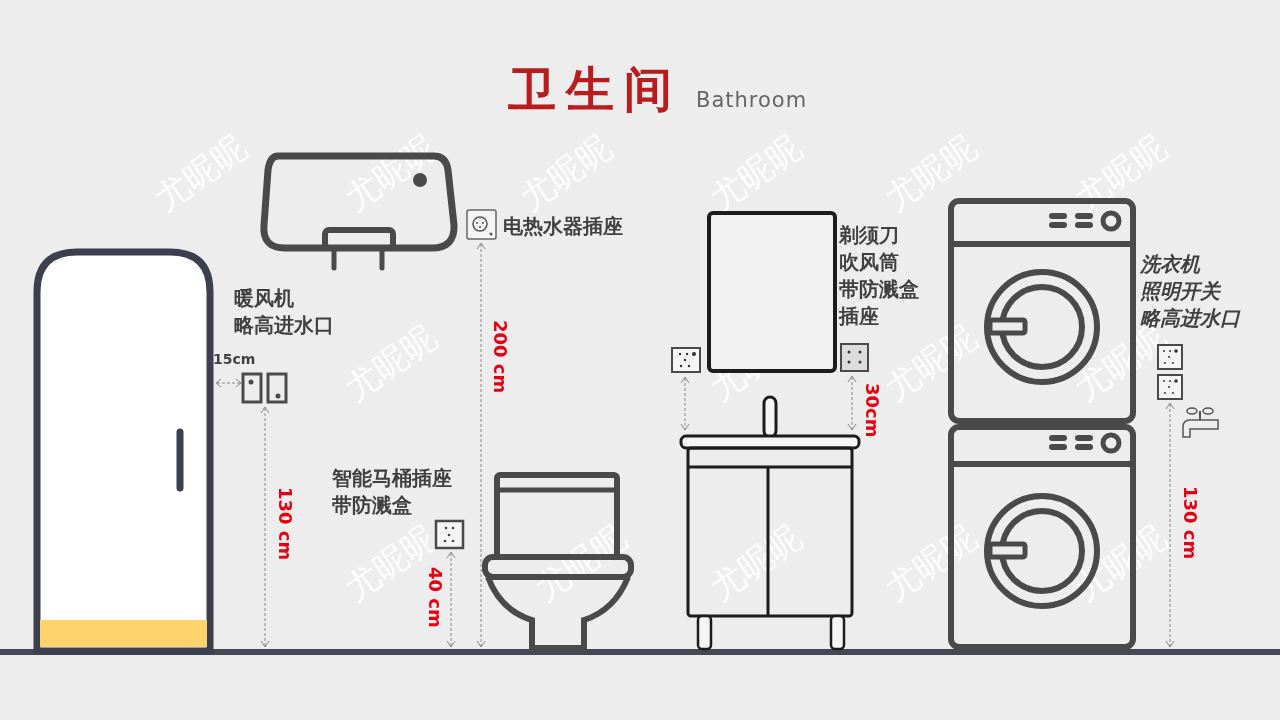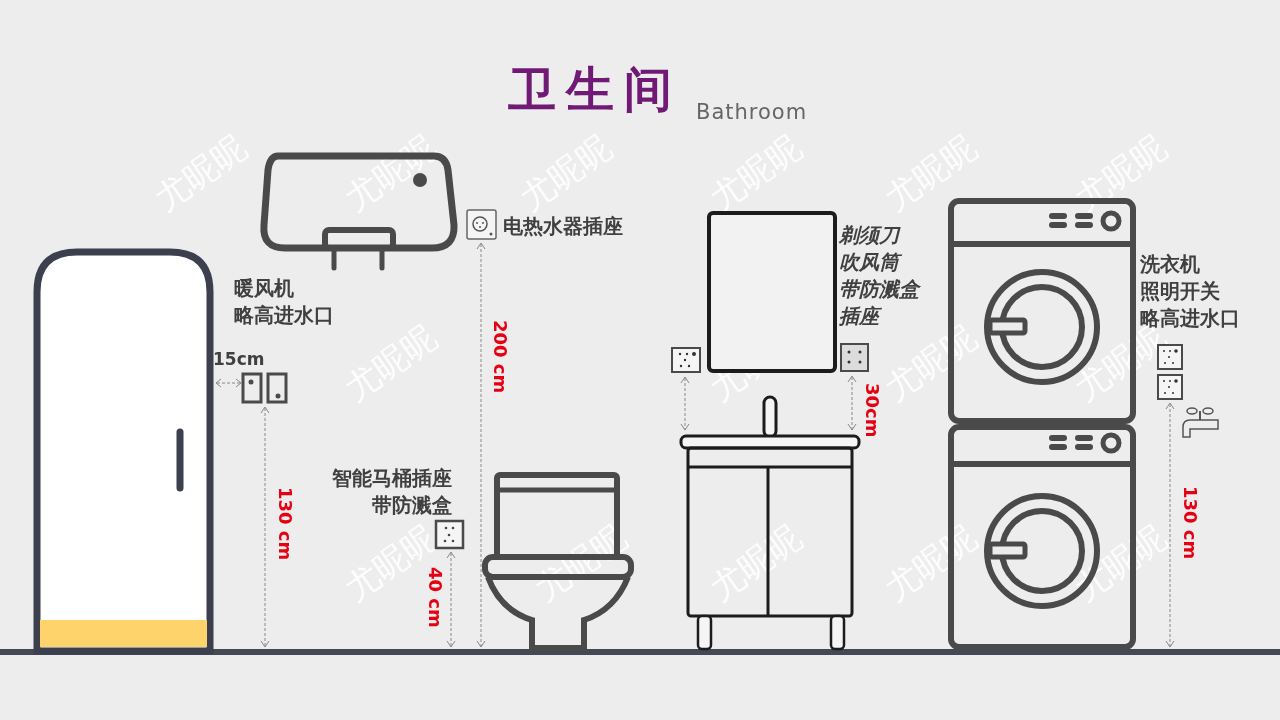--- a/index.html
+++ b/index.html
@@ -1,22 +1,22 @@
 <!DOCTYPE html>
 <html><head>
 <meta charset="utf-8">
 <style>
   html, body { margin:0; padding:0; }
   body { width:1280px; height:720px; background:#ededed; position:relative; overflow:hidden;
          font-family:"DejaVu Sans", sans-serif; }
   .abs { position:absolute; }
-  .title { left:508px; top:58px; font-size:48px; font-weight:bold; color:#701a75; letter-spacing:10px;
+  .title { left:508px; top:58px; font-size:48px; font-weight:bold; color:#b91c1c; letter-spacing:10px;
            font-family:"DejaVu Serif", serif; }
   .subtitle { left:696px; top:88px; font-size:21px; color:#666; letter-spacing:1px;
-              font-family:"DejaVu Sans", sans-serif;margin-top:12px; }
+              font-family:"DejaVu Sans", sans-serif; }
   .label { color:#404040; font-weight:bold; font-size:20px; line-height:27px; white-space:nowrap;
            font-family:"DejaVu Sans", sans-serif; }
   .vlabel { color:#e60012; font-weight:bold; font-size:18px; writing-mode:vertical-rl; white-space:nowrap;
             font-family:"DejaVu Sans", sans-serif; }
   .wm { color:rgba(255,255,255,0.85); font-size:34px; transform:rotate(-35deg); white-space:nowrap;
         font-family:"DejaVu Serif", serif; pointer-events:none; }
   .floor { left:0; top:649px; width:1280px; height:6px; background:#454955; }
   svg { position:absolute; overflow:visible; }
 </style>
 </head>
@@ -52,25 +52,25 @@
 <svg style="left:0;top:0;" width="1" height="1">
   <rect x="243" y="374" width="18" height="28" fill="none" stroke="#4a4a4a" stroke-width="3"></rect>
   <circle cx="251" cy="382" r="2.5" fill="#4a4a4a"></circle>
   <rect x="268" y="374" width="18" height="28" fill="none" stroke="#4a4a4a" stroke-width="3"></rect>
   <circle cx="278" cy="396" r="2.5" fill="#4a4a4a"></circle>
   <line x1="217" y1="383" x2="240" y2="383" stroke="#888" stroke-width="1" stroke-dasharray="3,2"></line>
   <path d="M221 379 L216 383 L221 387 M236 379 L241 383 L236 387" fill="none" stroke="#888" stroke-width="1"></path>
   <line x1="265" y1="408" x2="265" y2="647" stroke="#888" stroke-width="1" stroke-dasharray="3,2"></line>
   <path d="M261 413 L265 407 L269 413 M261 641 L265 647 L269 641" fill="none" stroke="#888" stroke-width="1"></path>
 </svg>
-<div class="abs label" style="left:234px;top:275px;">
+<div class="abs label" style="left:234px;top:285px;">
   <div>暖风机</div>
   <div>略高进水口</div>
 </div>
-<div class="abs label" style="left:213px;top:346px;font-size:17px;text-align:right;">15cm</div>
+<div class="abs label" style="left:213px;top:346px;font-size:14px;text-align:right;">15cm</div>
 <div class="abs vlabel" style="left:275px;top:487px;">130 cm</div>
 
 <svg style="left:0;top:0;" width="1" height="1">
   <path d="M278 156 L434 156 Q446 156 448 170 L454 225 Q455 248 432 248 L285 248 Q262 248 264 225 L268 170 Q270 156 278 156 Z" fill="none" stroke="#4a4a4a" stroke-width="7"></path>
   <circle cx="420" cy="180" r="7" fill="#4a4a4a"></circle>
   <rect x="325" y="230" width="68" height="18" rx="4" fill="none" stroke="#4a4a4a" stroke-width="6"></rect>
   <line x1="334" y1="248" x2="334" y2="268" stroke="#4a4a4a" stroke-width="5" stroke-linecap="round"></line>
   <line x1="382" y1="248" x2="382" y2="268" stroke="#4a4a4a" stroke-width="5" stroke-linecap="round"></line>
 </svg>
 
@@ -90,21 +90,21 @@
 <svg style="left:0;top:0;" width="1" height="1">
   <rect x="436" y="521" width="27" height="27" fill="#f5f5f5" stroke="#4a4a4a" stroke-width="2.5"></rect>
   <circle cx="446" cy="528" r="1.3" fill="#444"></circle>
     <circle cx="453" cy="528" r="1.3" fill="#444"></circle>
   <circle cx="449" cy="535" r="1.3" fill="#444"></circle>
   <circle cx="445" cy="541" r="1.3" fill="#444"></circle>
     <circle cx="453" cy="541" r="1.3" fill="#444"></circle>
   <line x1="451" y1="553" x2="451" y2="647" stroke="#888" stroke-width="1" stroke-dasharray="3,2"></line>
   <path d="M447 558 L451 552 L455 558 M447 641 L451 647 L455 641" fill="none" stroke="#888" stroke-width="1"></path>
 </svg>
-<div class="abs label" style="left:332px;top:465px;text-align:right;">
+<div class="abs label" style="left:332px;top:465px;">
   <div>智能马桶插座</div>
   <div>带防溅盒</div>
 </div>
 <div class="abs vlabel" style="left:425px;top:567px;">40 cm</div>
 
 <svg style="left:0;top:0;" width="1" height="1">
   <rect x="497" y="475" width="120" height="82" rx="3" fill="none" stroke="#4a4a4a" stroke-width="6"></rect>
   <line x1="497" y1="490" x2="617" y2="490" stroke="#4a4a4a" stroke-width="5"></line>
   <rect x="485" y="557" width="146" height="20" rx="8" fill="none" stroke="#4a4a4a" stroke-width="6"></rect>
   <path d="M488 577 Q500 610 532 620 L532 648 L584 648 L584 620 Q615 610 628 577" fill="none" stroke="#4a4a4a" stroke-width="6"></path>
@@ -127,21 +127,21 @@
 </svg>
 <svg style="left:0;top:0;" width="1" height="1">
   <rect x="841" y="344" width="27" height="27" fill="#dcdcdc" stroke="#4a4a4a" stroke-width="2"></rect>
   <circle cx="849" cy="352" r="1.5" fill="#333"></circle>
     <circle cx="860" cy="352" r="1.5" fill="#333"></circle>
   <circle cx="849" cy="362" r="1.5" fill="#333"></circle>
     <circle cx="860" cy="362" r="1.5" fill="#333"></circle>
   <line x1="852" y1="377" x2="852" y2="430" stroke="#888" stroke-width="1" stroke-dasharray="3,2"></line>
   <path d="M848 382 L852 376 L856 382 M848 424 L852 430 L856 424" fill="none" stroke="#888" stroke-width="1"></path>
 </svg>
-<div class="abs label" style="left:839px;top:222px;font-style:italic;">
+<div class="abs label" style="left:839px;top:222px;">
   <div>剃须刀</div>
   <div>吹风筒</div>
   <div>带防溅盒</div>
   <div>插座</div>
 </div>
 <div class="abs vlabel" style="left:862px;top:383px;">30cm</div>
 
 <svg style="left:0;top:0;" width="1" height="1">
   <rect x="764" y="397" width="12" height="40" rx="6" fill="#f5f5f5" stroke="#1c1c1c" stroke-width="3"></rect>
   <rect x="681" y="436" width="178" height="12" rx="5" fill="#f5f5f5" stroke="#1c1c1c" stroke-width="3"></rect>
@@ -196,18 +196,18 @@
     <circle cx="1173" cy="393" r="1" fill="#333"></circle>
   <line x1="1170" y1="404" x2="1170" y2="647" stroke="#888" stroke-width="1" stroke-dasharray="3,2"></line>
   <path d="M1166 409 L1170 403 L1174 409 M1166 641 L1170 647 L1174 641" fill="none" stroke="#888" stroke-width="1"></path>
 </svg>
 <svg style="left:0;top:0;" width="1" height="1">
   <ellipse cx="1192" cy="411" rx="5" ry="3" fill="none" stroke="#555" stroke-width="1.5"></ellipse>
   <ellipse cx="1208" cy="411" rx="5" ry="3" fill="none" stroke="#555" stroke-width="1.5"></ellipse>
   <line x1="1200" y1="411" x2="1200" y2="420" stroke="#555" stroke-width="2"></line>
   <path d="M1218 420 L1190 420 Q1183 420 1183 427 L1183 437 L1190 437 L1190 429 L1218 429 Z" fill="none" stroke="#555" stroke-width="1.5"></path>
 </svg>
-<div class="abs label" style="left:1140px;top:251px;">
+<div class="abs label" style="left:1140px;top:251px;font-style:italic;">
   <div>洗衣机</div>
   <div>照明开关</div>
   <div>略高进水口</div>
 </div>
 <div class="abs vlabel" style="left:1180px;top:486px;">130 cm</div>
 
 </body></html>

